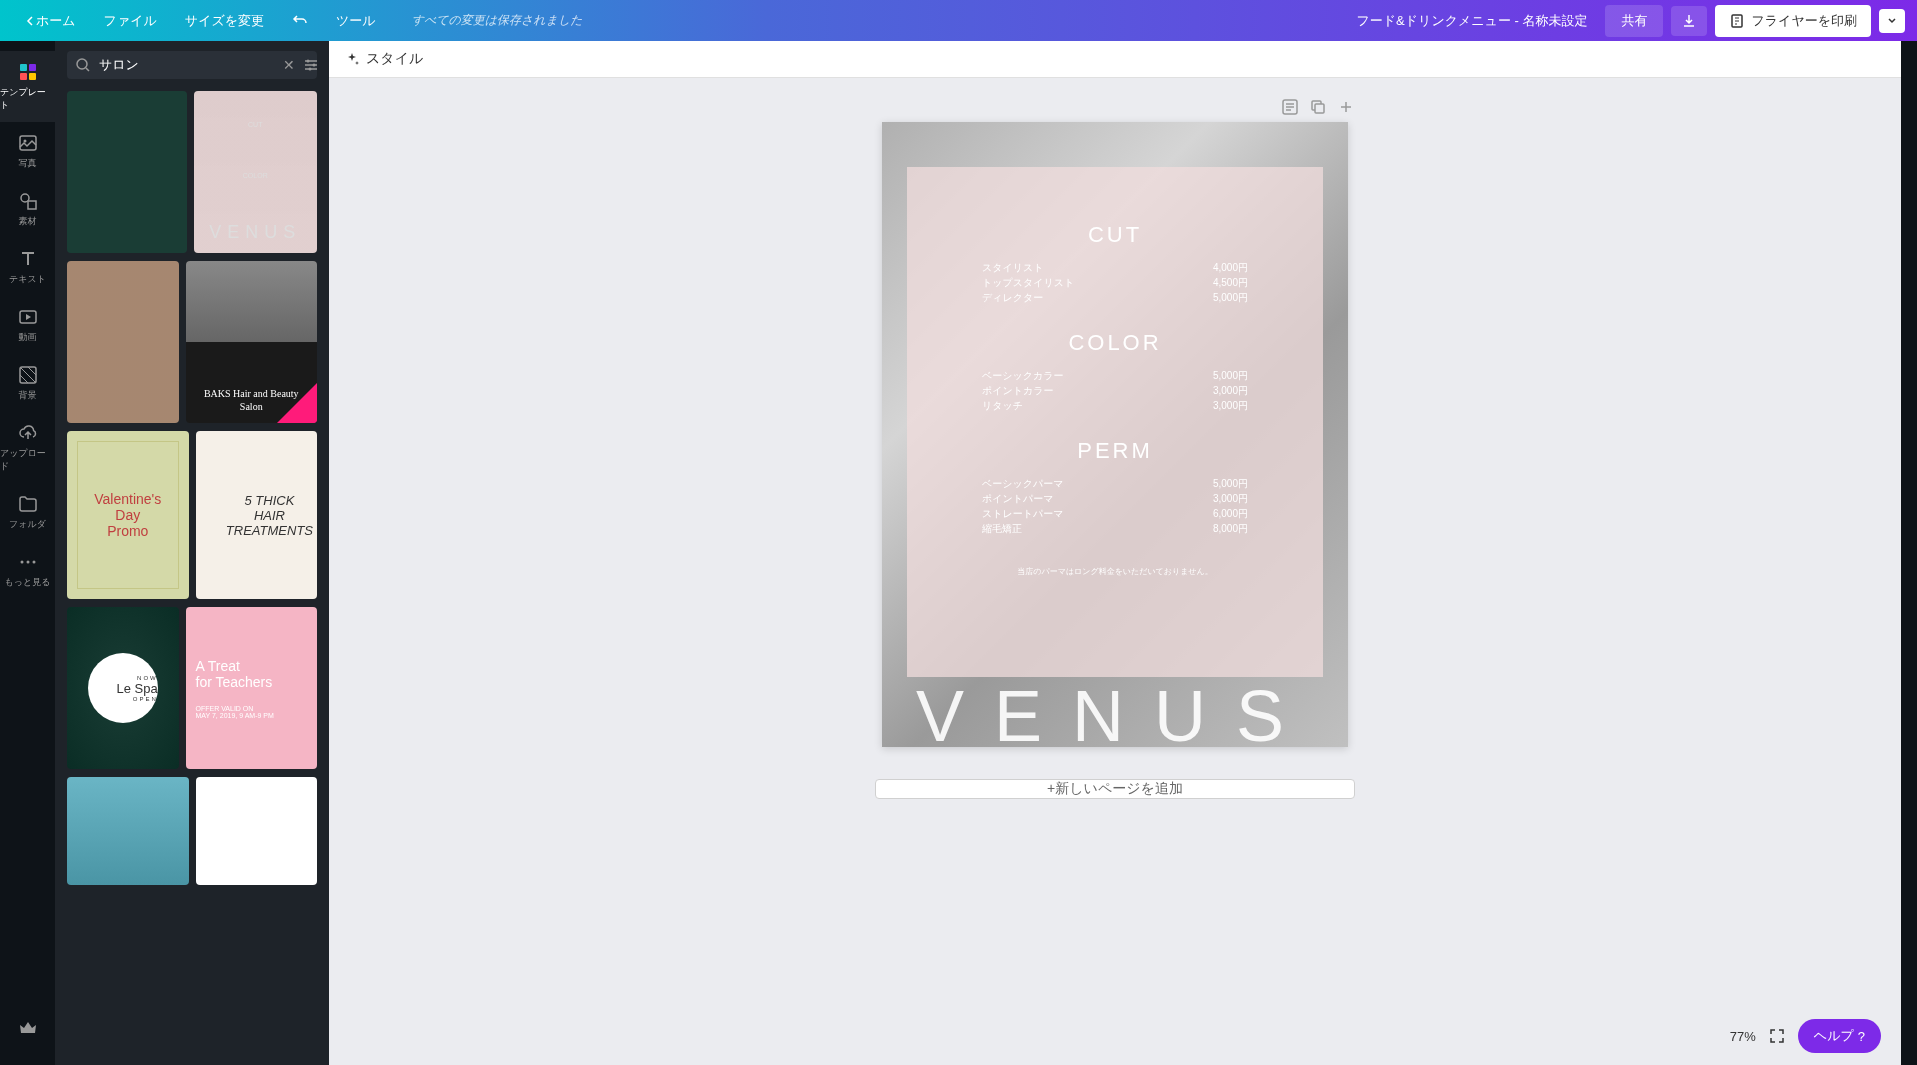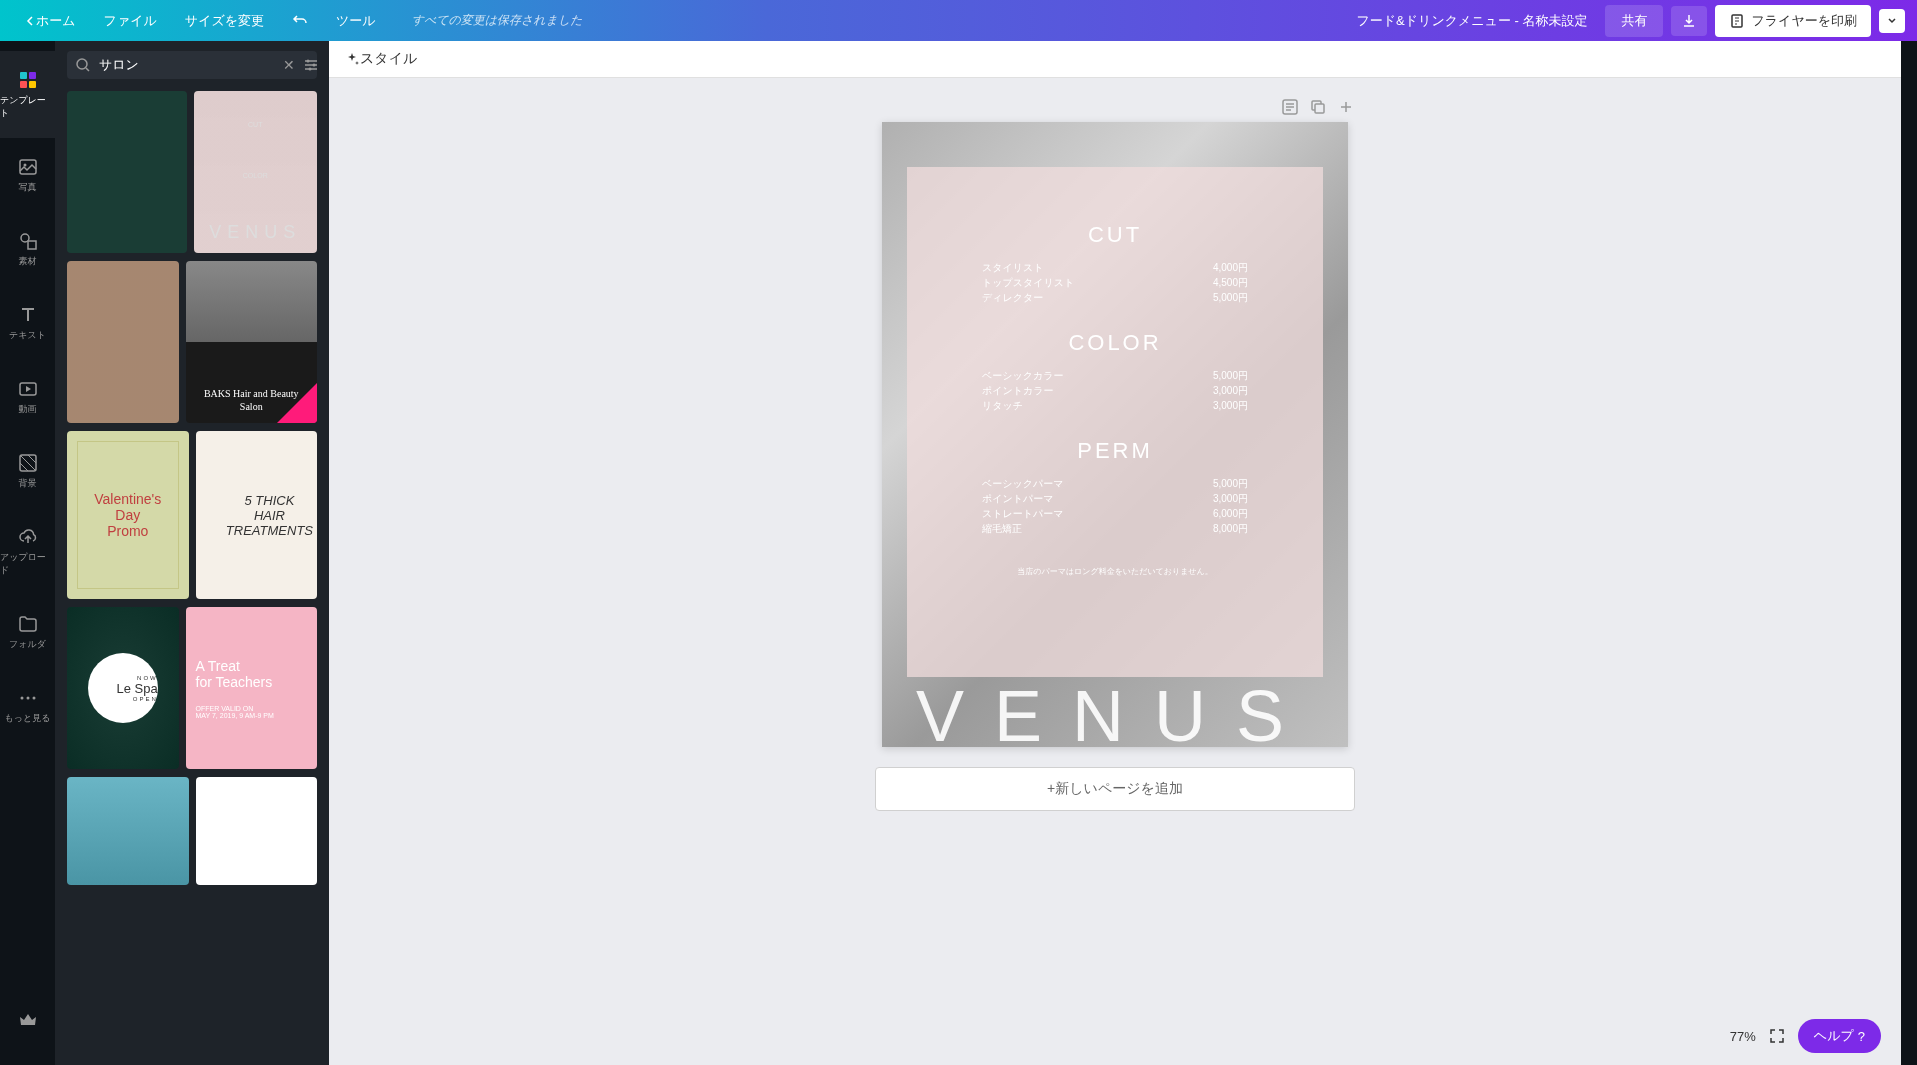--- a/index.html
+++ b/index.html
@@ -10,21 +10,21 @@
 .home-btn{display:flex;align-items:center;}
 .tb-status{margin-left:20px;font-style:italic;opacity:.75;font-size:12px}
 .tb-right{margin-left:auto;display:flex;align-items:center;gap:8px}
 .doc-title{margin-right:10px}
 .share-btn{background:rgba(255,255,255,.15);padding:7px 16px;border-radius:4px;cursor:pointer}
 .dl-btn{background:rgba(255,255,255,.15);padding:7px 10px;border-radius:4px;cursor:pointer}
 .print-btn{background:#fff;color:#333;padding:7px 14px;border-radius:4px;cursor:pointer;display:flex;align-items:center;gap:6px;font-weight:500}
 .dd-btn{background:#fff;color:#333;padding:7px 8px;border-radius:4px;cursor:pointer}
 .main{display:flex;height:calc(100% - 41px)}
 .sidebar{width:55px;background:#0e1318;display:flex;flex-direction:column;align-items:center;padding-top:10px}
-.sb-item{width:100%;display:flex;flex-direction:column;align-items:center;gap:3px;padding:18px 0;color:#999;font-size:9px;cursor:pointer}
+.sb-item{width:100%;display:flex;flex-direction:column;align-items:center;gap:3px;padding:10px 0;color:#999;font-size:9px;cursor:pointer}
 .sb-item.active{background:#1e2329;color:#fff}
 .sb-icon{width:22px;height:22px;display:flex;align-items:center;justify-content:center}
 .sb-crown{margin-top:auto;margin-bottom:15px}
 .panel{width:274px;background:#1e2329;display:flex;flex-direction:column;padding:10px 12px;overflow-y:auto;position:relative}
 .search{display:flex;align-items:flex-start;background:#2a3038;border-radius:4px;padding:6px 8px;gap:8px}
 .search input{flex:1;background:none;border:none;color:#fff;font-size:13px;outline:none}
 .search-icon{color:#999}
 .clear-btn{color:#999;cursor:pointer;font-size:14px}
 .filter-btn{color:#999;cursor:pointer}
 .templates{margin-top:12px;display:flex;flex-direction:column;gap:8px}
@@ -44,34 +44,34 @@
 .t3b{height:168px;background:#f5f0e8;display:flex}
 .t3b-l{width:40%;background:linear-gradient(#2a3028,#4a5040)}
 .t3b-r{flex:1;display:flex;flex-direction:column;align-items:center;justify-content:center;color:#333;font-family:serif;font-style:italic;font-size:13px;padding:4px}
 .t4a{height:162px;background:radial-gradient(#1a3d35,#0a2d25);display:flex;align-items:center;justify-content:center}
 .t4a-c{width:70px;height:70px;background:#fff;border-radius:50%;display:flex;flex-direction:column;align-items:flex-end;justify-content:center;color:#333;font-family:cursive;font-size:13px}
 .t4b{height:162px;background:#f5b5c5;display:flex;flex-direction:column;align-items:flex-start;justify-content:center;color:#fff;font-family:cursive;padding:10px}
 .t5a{height:108px;background:linear-gradient(#6ab5c5,#4a95a5)}
 .t5b{height:108px;background:#fff;color:#333;display:flex;flex-direction:column;align-items:center;justify-content:center;font-size:8px}
 .canvas-area{flex:1;display:flex;flex-direction:column;background:#ebecf0;position:relative}
 .context-bar{height:37px;background:#fff;border-bottom:1px solid #e0e0e0;display:flex;align-items:center;padding:0 15px;gap:8px}
-.style-btn{display:flex;align-items:center;font-size:14px;color:#333;cursor:pointer}
+.style-btn{display:flex;align-items:center;gap:6px;font-size:14px;color:#333;cursor:pointer}
 .canvas-scroll{flex:1;overflow:auto;display:flex;flex-direction:column;align-items:center;padding:20px 0 80px}
 .page-controls{width:480px;display:flex;justify-content:flex-end;gap:10px;margin-bottom:6px;color:#999}
 .pc-btn{cursor:pointer}
 .page{width:466px;height:625px;background:#fff;box-shadow:0 2px 8px rgba(0,0,0,.15);position:relative;overflow:hidden}
 .page-bg{position:absolute;inset:0;background:linear-gradient(135deg,#b0b0b0 0%,#d5d5d5 30%,#9a9a9a 60%,#c0c0c0 100%)}
 .page-overlay{position:absolute;left:25px;top:45px;right:25px;bottom:70px;background:rgba(240,220,220,.75)}
 .page-content{position:absolute;inset:0;color:#fff;display:flex;flex-direction:column;align-items:center;padding:100px 60px 20px}
 .menu-title{font-size:22px;font-weight:300;letter-spacing:3px;margin-bottom:12px}
 .menu-items{width:100%;font-size:10px;margin-bottom:25px}
 .menu-row{display:flex;justify-content:space-between;line-height:1.5;padding:0 40px}
 .menu-note{font-size:8px;margin-top:5px}
 .venus-big{position:absolute;bottom:-10px;left:0;right:0;text-align:center;font-size:72px;font-weight:200;letter-spacing:30px;color:rgba(255,255,255,.9)}
-.add-page{width:480px;border:1px solid #d0d0d0;border-radius:4px;padding:12px;text-align:center;color:#666;font-size:14px;margin-top:20px;cursor:pointer;background:#fff}
+.add-page{width:480px;border:1px solid #d0d0d0;border-radius:4px;text-align:center;color:#666;font-size:14px;margin-top:32px;cursor:pointer;background:#fff}
 .bottom-bar{position:absolute;bottom:0;right:0;display:flex;align-items:center;gap:12px;padding:12px 20px}
 .zoom-txt{font-size:13px;color:#333}
 .expand-btn{cursor:pointer;color:#333}
 .help-btn{background:#7d2ae8;color:#fff;padding:8px 16px;border-radius:18px;cursor:pointer;font-size:13px;display:flex;align-items:center;gap:4px}
 .right-edge{width:16px;background:#0e1318}
 svg{display:block}
 </style>
 </head>
 <body>
 

